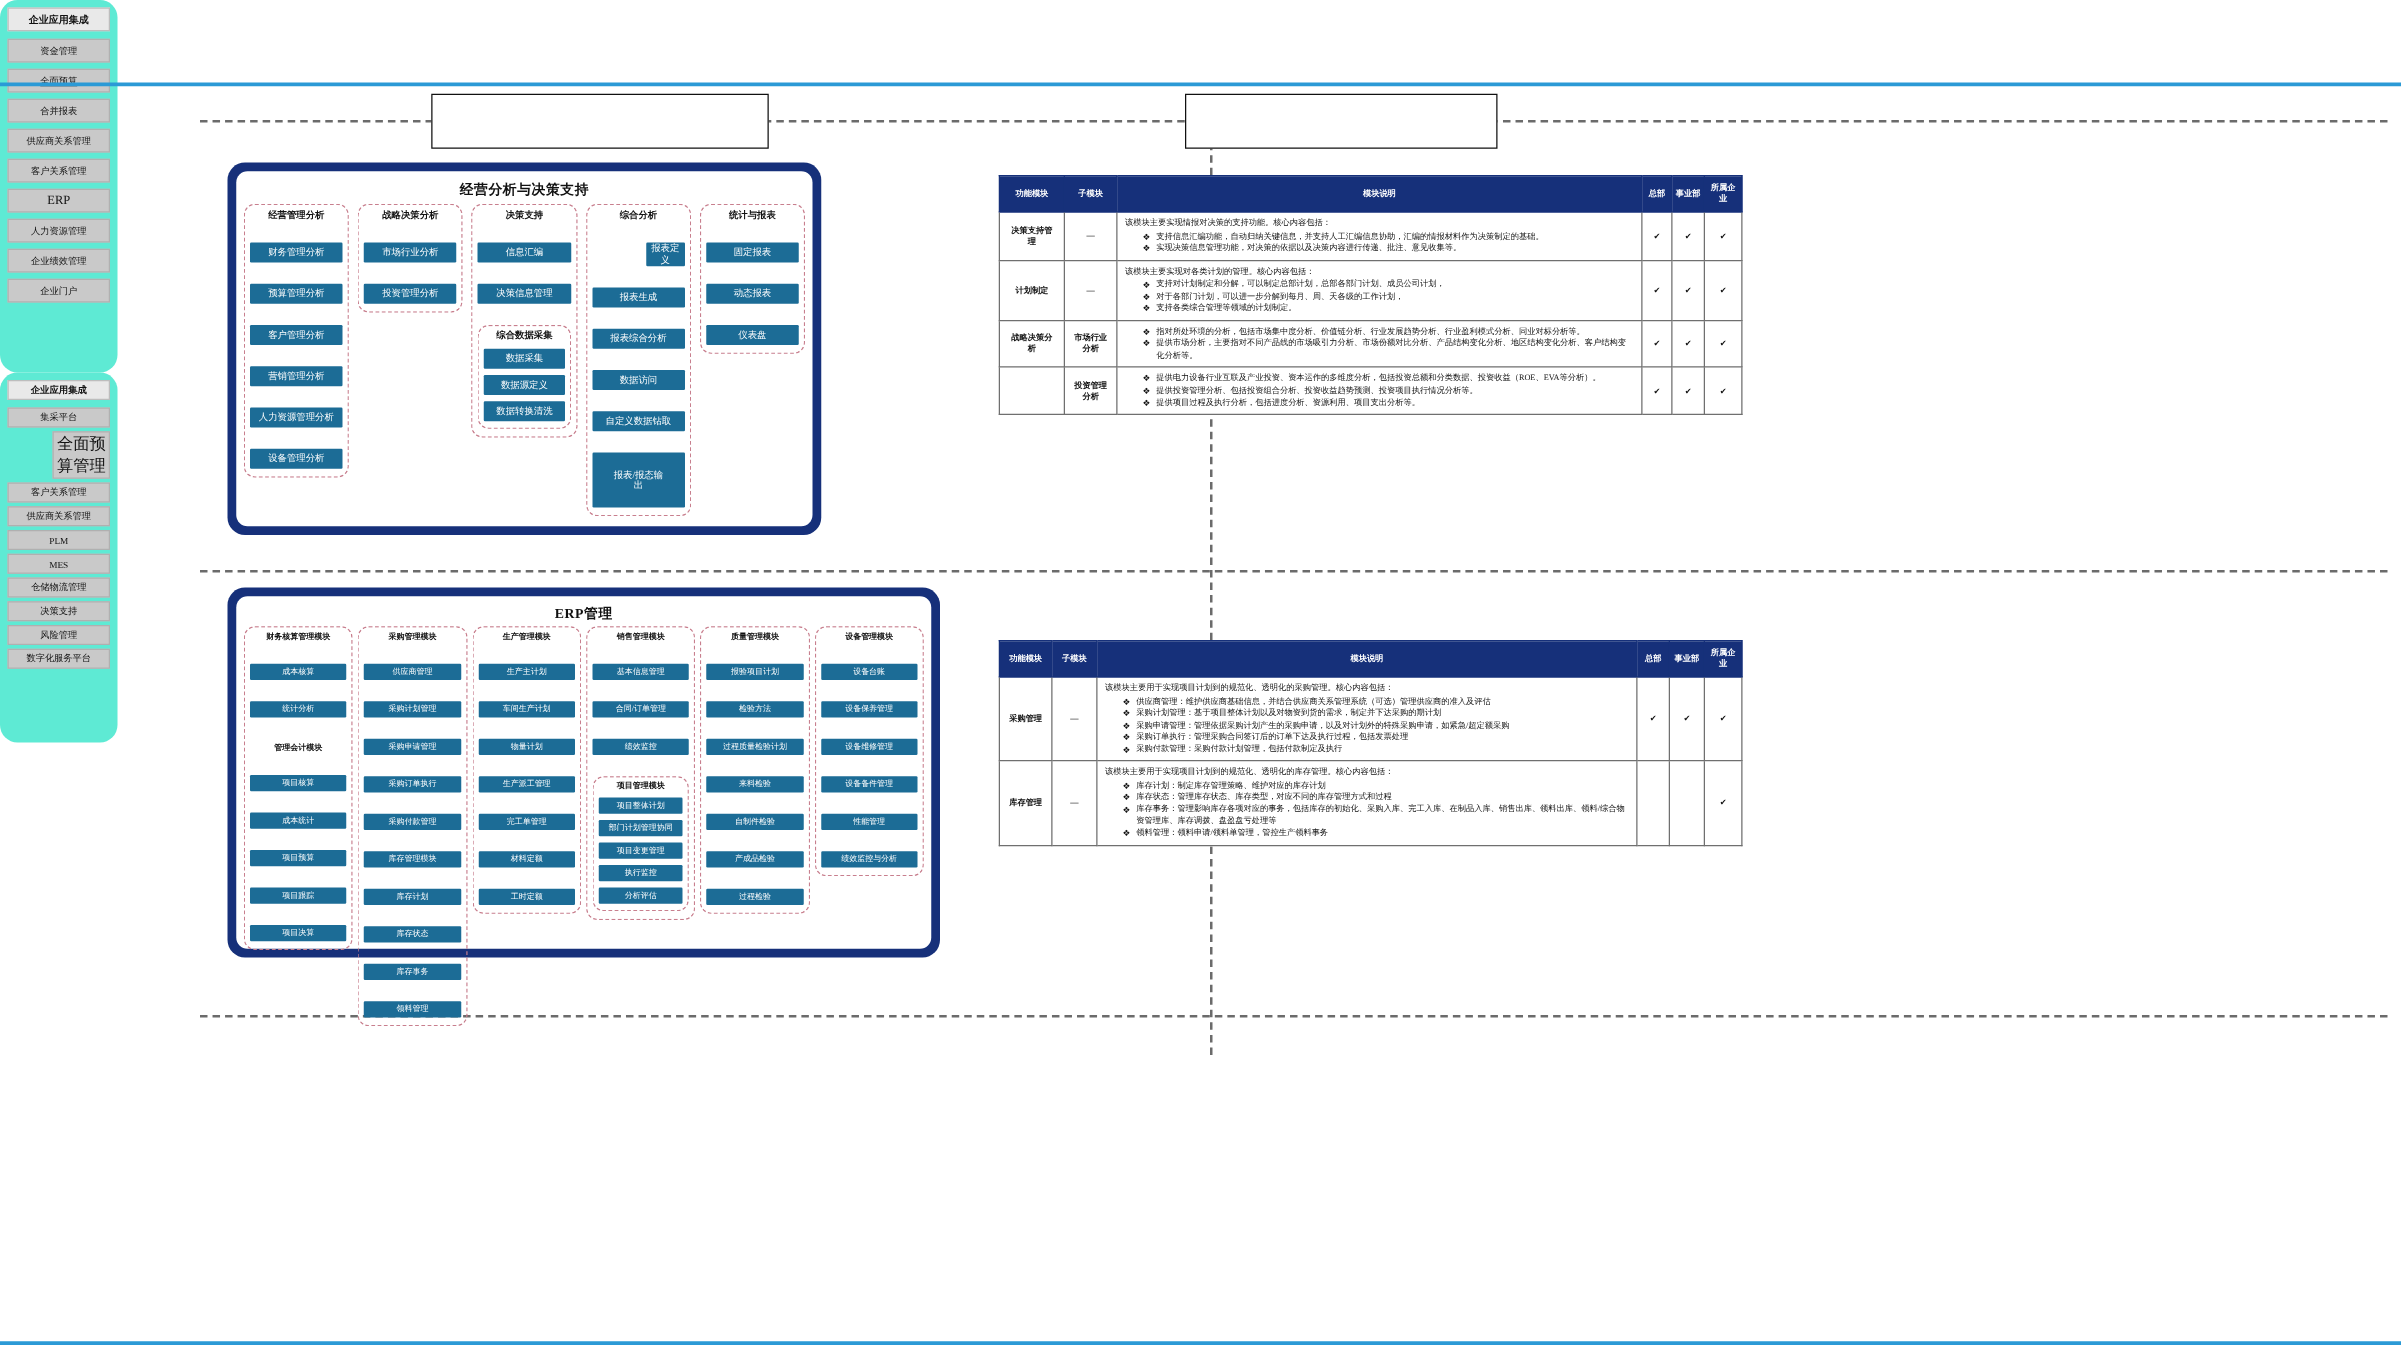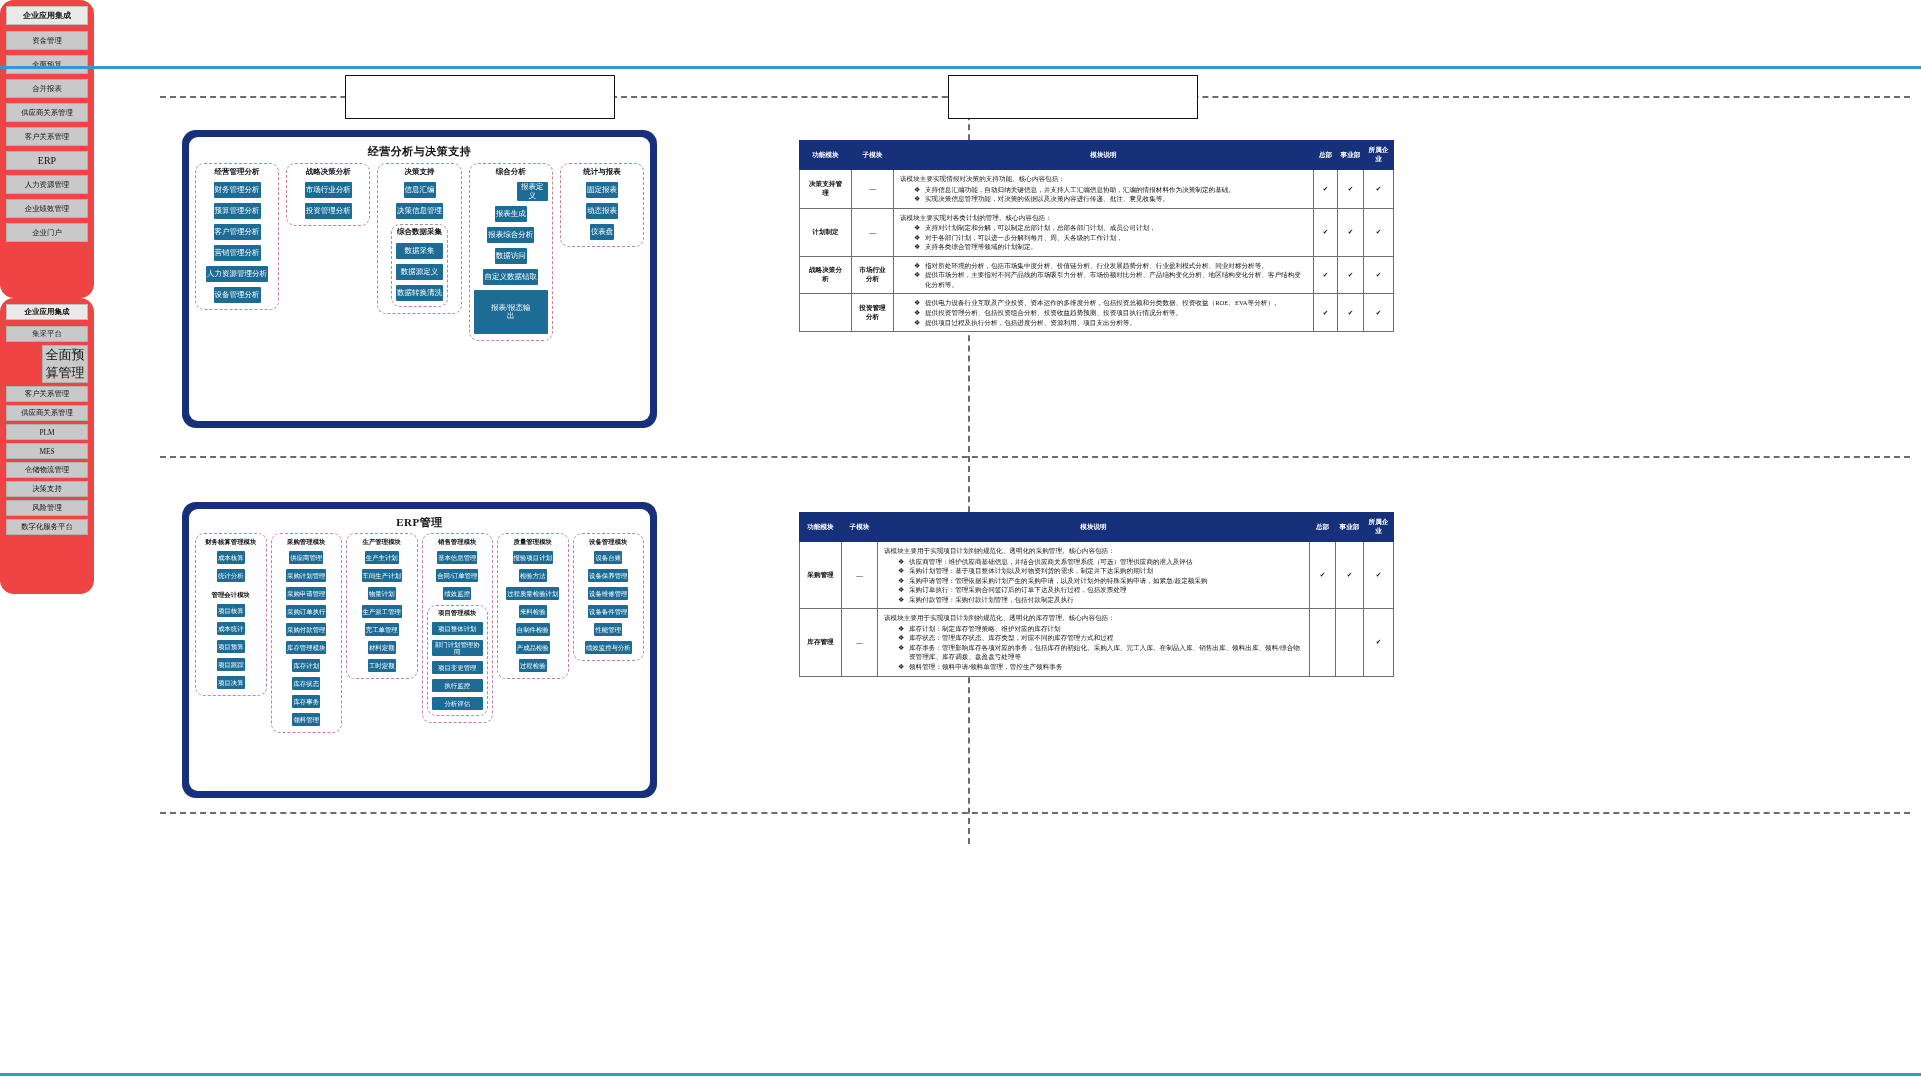--- a/index.html
+++ b/index.html
@@ -13,28 +13,28 @@
   .hguide{position:absolute;border-top:2px dashed #6b6b6b;}
 
   .placeholder-box{position:absolute;border:1.5px solid #111;background:#fff;}
 
   
   .diagram{position:absolute;background:#16307a;border-radius:14px;padding:7px;box-sizing:border-box;}
   .diagram-inner{background:#fff;border-radius:9px;width:100%;height:100%;box-sizing:border-box;position:relative;padding:4px 6px 6px;}
   .diagram-title{text-align:center;font-weight:bold;letter-spacing:.5px;color:#111;}
 
   .cols{display:flex;gap:7px;align-items:flex-start;height:calc(100% - 22px);}
-  .col{flex:1;border:1.6px dashed #c87f8e;border-radius:9px;padding:4px 4px 6px;box-sizing:border-box;display:flex;flex-direction:column;gap:5px;min-width:0;align-items:center;}
+  .col{flex:1;border:1.6px dashed #c87f8e;border-radius:9px;padding:4px 4px 6px;box-sizing:border-box;display:flex;flex-direction:column;gap:17px;min-width:0;}
   .col-title{text-align:center;font-weight:bold;color:#111;line-height:1.12;margin-bottom:1px;}
   .chip{background:#1c6c96;color:#fff;text-align:center;line-height:1.1;border-radius:1px;
         display:flex;align-items:center;justify-content:center;box-sizing:border-box;}
   .subgroup{border:1.6px dashed #c87f8e;border-radius:9px;padding:3px 4px 5px;display:flex;flex-direction:column;gap:5px;}
 
   
-  .rail{background:#ef4444;border-radius:14px;padding:6px 6px 7px;box-sizing:border-box;display:flex;flex-direction:column;gap:6px;}
+  .rail{background:#5eead4;border-radius:14px;padding:6px 6px 7px;box-sizing:border-box;display:flex;flex-direction:column;gap:6px;}
   .rail-title{background:#e9e9e9;color:#111;text-align:center;font-weight:bold;border:1px solid #bdbdbd;}
   .rail-item{background:#c9c9c9;color:#111;text-align:center;border:1px solid #b0b0b0;display:flex;align-items:center;justify-content:center;box-sizing:border-box;}
 
   
   .tbl{position:absolute;border-collapse:collapse;table-layout:fixed;background:#fff;}
   .tbl th{background:#16307a;color:#fff;font-weight:bold;text-align:center;border:1px solid #16307a;padding:5px 2px;}
   .tbl td{border:1px solid #6f6f6f;padding:4px 6px;vertical-align:middle;color:#111;}
   .tbl td.mod{text-align:center;font-weight:bold;}
   .tbl td.sub{text-align:center;font-weight:bold;}
   .tbl td.chk{text-align:center;}
@@ -114,21 +114,21 @@
       <div class="rail-item" style="min-height: 19px; font-size: 7.4px;">合并报表</div>
       <div class="rail-item" style="min-height: 19px; font-size: 7.4px;">供应商关系管理</div>
       <div class="rail-item" style="min-height: 19px; font-size: 7.4px;">客户关系管理</div>
       <div class="rail-item" style="min-height: 19px; font-size: 10px;">ERP</div>
       <div class="rail-item" style="min-height: 19px; font-size: 7.4px;">人力资源管理</div>
       <div class="rail-item" style="min-height: 19px; font-size: 7.4px;">企业绩效管理</div>
       <div class="rail-item" style="min-height: 19px; font-size: 7.4px;">企业门户</div>
     </div>
 </div>
 
-<div class="diagram" style="left:182px;top:502px;width:475px;height:296px;">
+<div class="diagram" style="left:182px;top:470px;width:570px;height:296px;">
   <div class="diagram-inner">
     <div class="diagram-title" style="font-size:11px;margin:2px 0 3px;">ERP管理</div>
     <div class="cols" id="d2cols" style="font-size:6.4px;gap:4px;">
         <div class="col">
           <div class="col-title">财务核算管理模块</div>
           <div class="chip" style="min-height: 13px; padding: 1px;">成本核算</div>
           <div class="chip" style="min-height: 13px; padding: 1px;">统计分析</div>
           <div class="col-title" style="margin-top: 4px;">管理会计模块</div>
           <div class="chip" style="min-height: 13px; padding: 1px;">项目核算</div>
           <div class="chip" style="min-height: 13px; padding: 1px;">成本统计</div>

